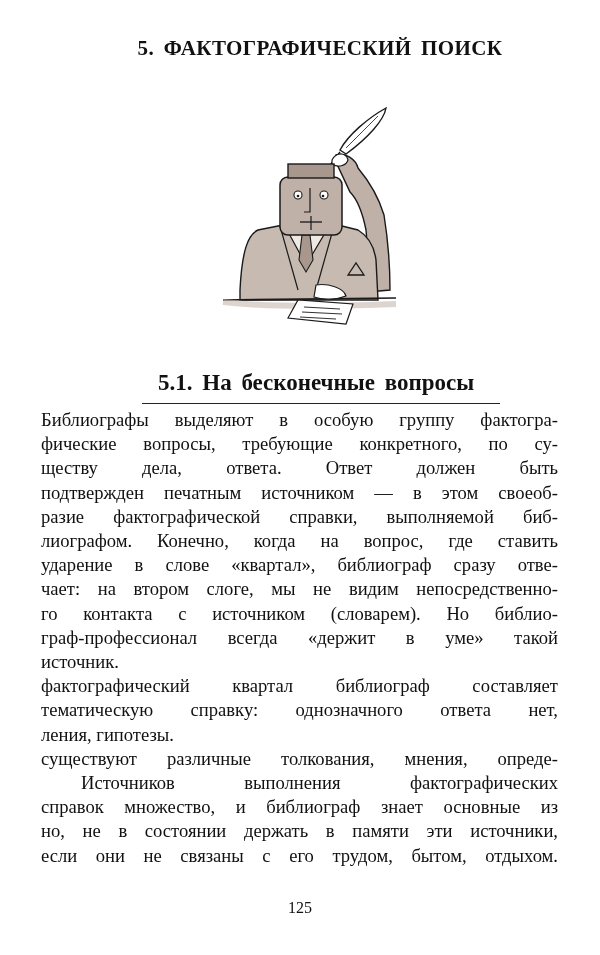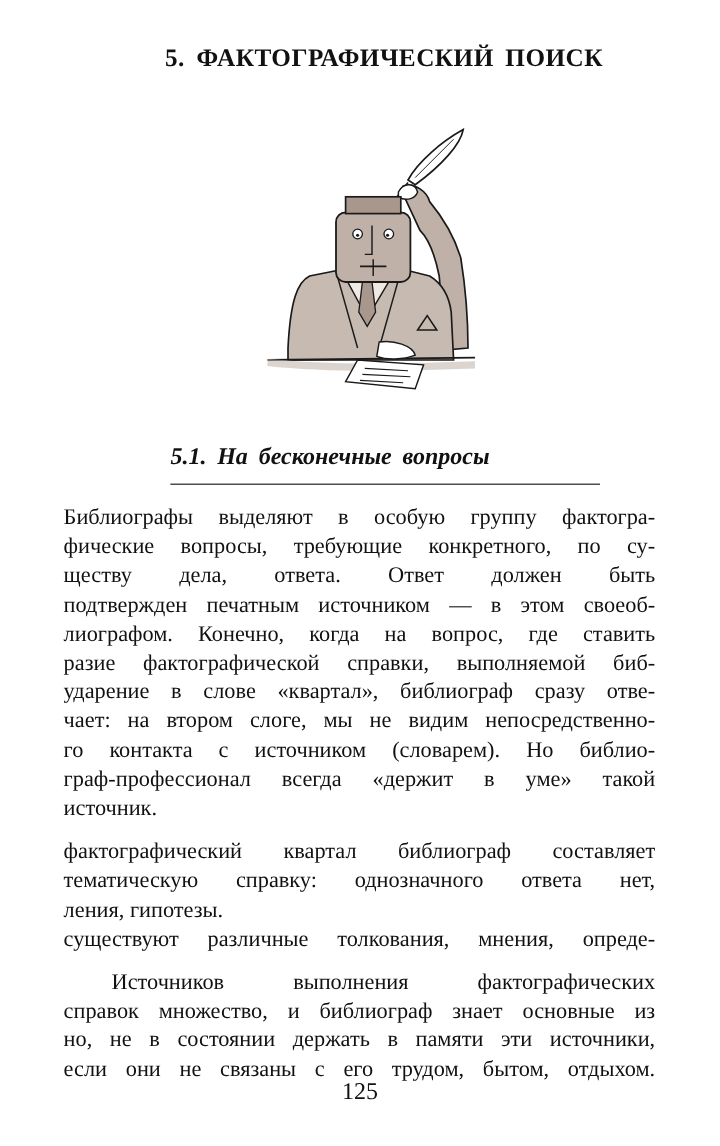--- a/index.html
+++ b/index.html
@@ -30,25 +30,24 @@
     .illustration {
       position: absolute;
       left: 218px;
       top: 100px;
       width: 178px;
       height: 240px;
     }
     .section-heading {
       position: absolute;
       top: 370px;
-      left: 136px;
+      left: 152px;
       width: 340px;
       font-weight: bold;
-      font-style: italic;
-      font-size: 20px;
+      font-size: 23px;
       word-spacing: 4px;
       padding-left: 6px;
     }
     .section-rule {
       position: absolute;
       left: 142px;
       top: 403px;
       width: 358px;
       height: 0;
       border-top: 1.5px solid #222;
@@ -57,38 +56,38 @@
       position: absolute;
       top: 408px;
       left: 41px;
       width: 517px;
       font-size: 18.6px;
       line-height: 24.2px;
       text-align: justify;
       hyphens: manual;
     }
     .body-text p {
-      margin: 12px;
+      margin: 0;
     }
     .line {
       display: block;
       text-align: justify;
       text-align-last: justify;
       white-space: nowrap;
     }
     .line.last {
       text-align-last: left;
     }
     .page-number {
       position: absolute;
       top: 899px;
       left: 0;
       width: 600px;
       text-align: center;
-      font-size: 20px;
+      font-size: 16px;
     }
   </style>
 </head>
 <body>
 
 <div class="page-title">5. ФАКТОГРАФИЧЕСКИЙ ПОИСК</div>
 
 <div class="illustration">
   <svg width="178" height="240" viewBox="0 0 178 240" xmlns="http://www.w3.org/2000/svg">
 
@@ -135,22 +134,22 @@
 
 <div class="section-heading">5.1. На бесконечные вопросы</div>
 <div class="section-rule"></div>
 
 <div class="body-text">
   <p>
     <span class="line">Библиографы выделяют в особую группу фактогра-</span>
     <span class="line">фические вопросы, требующие конкретного, по су-</span>
     <span class="line">ществу дела, ответа. Ответ должен быть</span>
     <span class="line">подтвержден печатным источником — в этом своеоб-</span>
+    <span class="line">разие фактографической справки, выполняемой биб-</span>
     <span class="line">лиографом. Конечно, когда на вопрос, где ставить</span>
-    <span class="line">разие фактографической справки, выполняемой биб-</span>
     <span class="line">ударение в слове «квартал», библиограф сразу отве-</span>
     <span class="line">чает: на втором слоге, мы не видим непосредственно-</span>
     <span class="line">го контакта с источником (словарем). Но библио-</span>
     <span class="line">граф-профессионал всегда «держит в уме» такой</span>
     <span class="line last">источник.</span>
   </p>
   <p>
     <span class="line">фактографический квартал библиограф составляет</span>
     <span class="line">тематическую справку: однозначного ответа нет,</span>
     <span class="line last">ления, гипотезы.</span>

